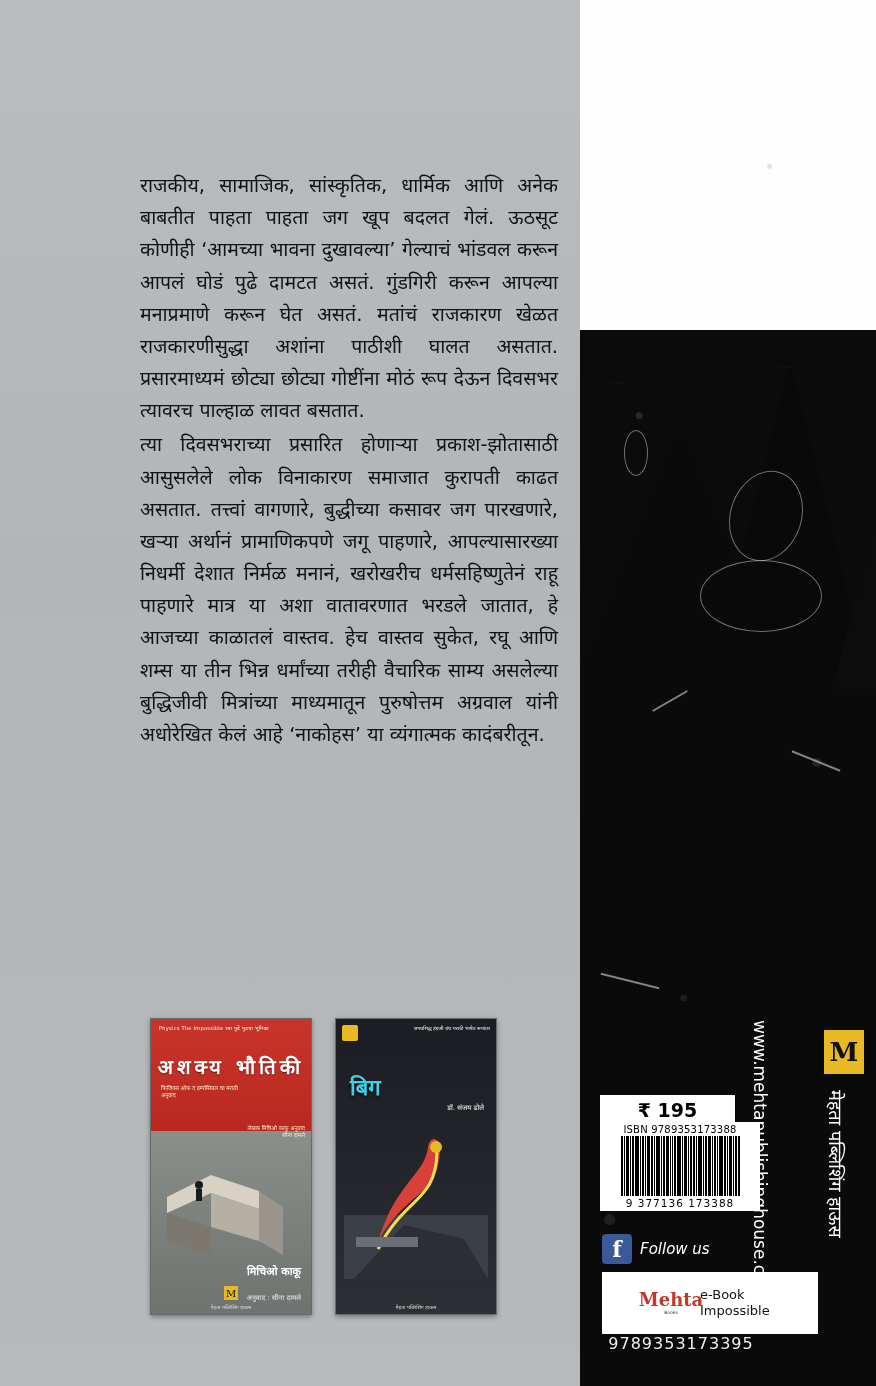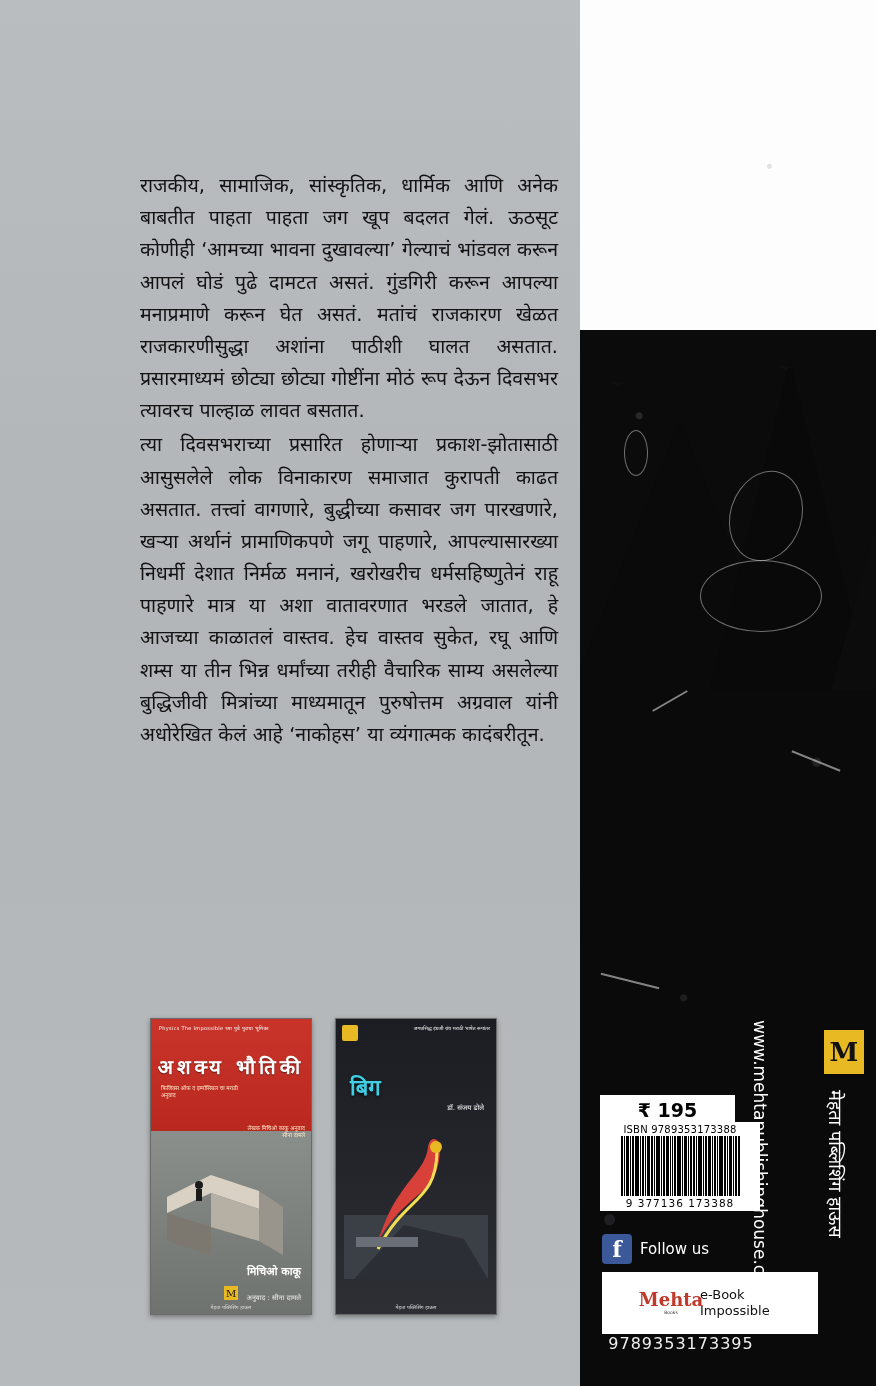--- a/index.html
+++ b/index.html
@@ -164,21 +164,21 @@
   .barnum{font-size:10.5px;color:#000;letter-spacing:1px;margin-top:1px;}
   .follow{
     position:absolute;left:602px;top:1232px;width:158px;height:34px;
     display:flex;align-items:center;gap:8px;
   }
   .fb{
     width:30px;height:30px;background:#3b5998;color:#fff;border-radius:4px;
     font-family:"DejaVu Serif", serif;font-weight:bold;font-size:22px;
     display:flex;align-items:center;justify-content:center;line-height:1;
   }
-  .follow-label{color:#ffffff;font-size:15px;}
+  .follow-label{color:#ffffff;font-size:15px;font-style:italic;}
   .ebook{
     position:absolute;left:602px;top:1272px;width:179px;height:62px;
     background:#ffffff;display:flex;align-items:center;padding-left:37px;
   }
   .ebook-logo{
     width:58px;height:46px;margin-left:3px;display:flex;flex-direction:column;
     align-items:center;justify-content:center;
   }
   .ebook-logo .m{
     color:#c0392b;font-size:18px;font-weight:bold;font-family:"DejaVu Serif",serif;line-height:1;

